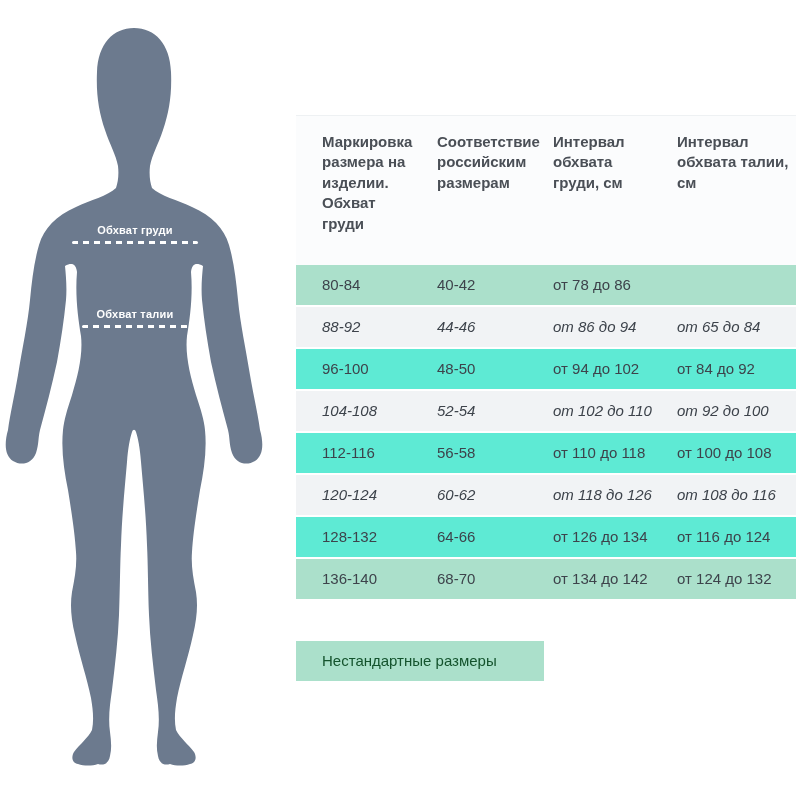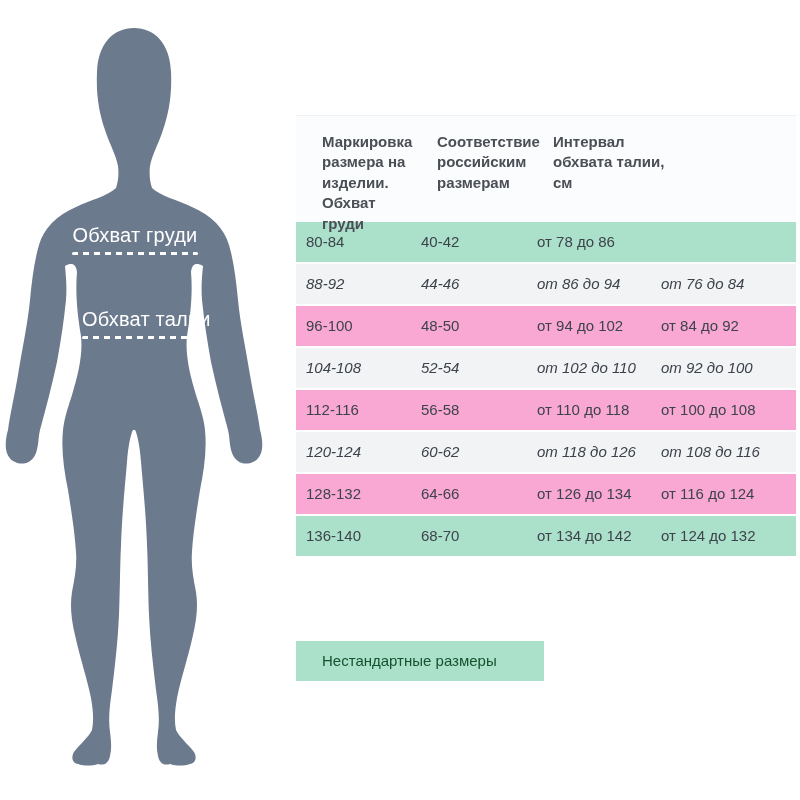--- a/index.html
+++ b/index.html
@@ -6,47 +6,47 @@
   .canvas{
     position:relative;width:800px;height:800px;background:#ffffff;
     font-family:"Liberation Sans",sans-serif;overflow:hidden;
   }
   
   .silhouette{position:absolute;left:0;top:0;}
   .measure{position:absolute;}
   .measure-chest{left:72px;top:224px;width:126px;}
   .measure-waist{left:82px;top:308px;width:106px;}
   .measure-label{
-    font-size:20px;font-weight:400;color:#ffffff;text-align:center;
+    font-size:11px;font-weight:700;color:#ffffff;text-align:center;
     white-space:nowrap;margin-bottom:5px;letter-spacing:.2px;
   }
   .measure-line{
     height:3px;border-radius:2px;
     background:repeating-linear-gradient(90deg,#ffffff 0 6px,rgba(255,255,255,0) 6px 11px);
   }
   
   .size-table{position:absolute;left:296px;top:115px;width:500px;}
   .thead{
-    display:flex;height:107px;box-sizing:border-box;
+    display:flex;height:150px;box-sizing:border-box;
     background:#fbfcfd;border-top:1px solid #eef1f3;
   }
   .th{
     box-sizing:border-box;padding:16px 2px 0 26px;
     font-size:15px;font-weight:700;line-height:1.36;color:#4a4f56;
   }
   .col1{width:115px;}
   .col2{width:116px;}
   .col3{width:124px;}
   .col4{width:145px;}
   .row{display:flex;height:40px;margin-bottom:2px;}
   .row--teal{background:#abe0cb;}
   .row--gray{background:#f1f3f5;font-style:italic;}
-  .row--white{background:#f9a8d4;}
+  .row--white{background:#5eead4;}
   .td{
-    box-sizing:border-box;padding-left:10px;font-size:15px;
+    box-sizing:border-box;padding-left:26px;font-size:15px;
     line-height:40px;color:#3d434b;white-space:nowrap;
   }
   .nonstandard-btn{
     position:absolute;left:296px;top:641px;width:248px;height:40px;
     background:#abe0cb;border:none;box-sizing:border-box;
     font-family:"Liberation Sans",sans-serif;font-size:15px;color:#14532d;
     text-align:left;padding:0 0 0 26px;line-height:40px;white-space:nowrap;
     cursor:pointer;
   }
 </style>
@@ -137,33 +137,34 @@
 
   <div class="measure measure-waist">
     <div class="measure-label">Обхват талии</div>
     <div class="measure-line"></div>
   </div>
 
   <div class="size-table">
     <div class="thead">
       <div class="th col1">Маркировка размера на изделии. Обхват груди</div>
       <div class="th col2">Соответствие российским размерам</div>
+      <div class="th col3">Интервал обхвата груди, см</div>
       <div class="th col4">Интервал обхвата талии, см</div>
     </div>
 
     <div class="row row--teal">
       <div class="td col1">80-84</div>
       <div class="td col2">40-42</div>
       <div class="td col3">от 78 до 86</div>
     </div>
     <div class="row row--gray">
       <div class="td col1">88-92</div>
       <div class="td col2">44-46</div>
       <div class="td col3">от 86 до 94</div>
-      <div class="td col4">от 76 до 84</div>
+      <div class="td col4">от 65 до 84</div>
     </div>
     <div class="row row--white">
       <div class="td col1">96-100</div>
       <div class="td col2">48-50</div>
       <div class="td col3">от 94 до 102</div>
       <div class="td col4">от 84 до 92</div>
     </div>
     <div class="row row--gray">
       <div class="td col1">104-108</div>
       <div class="td col2">52-54</div>

